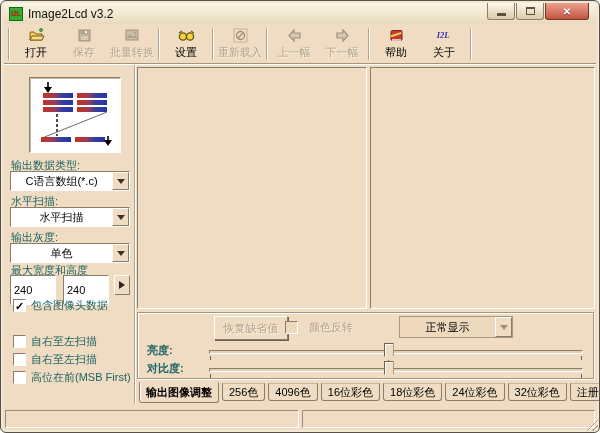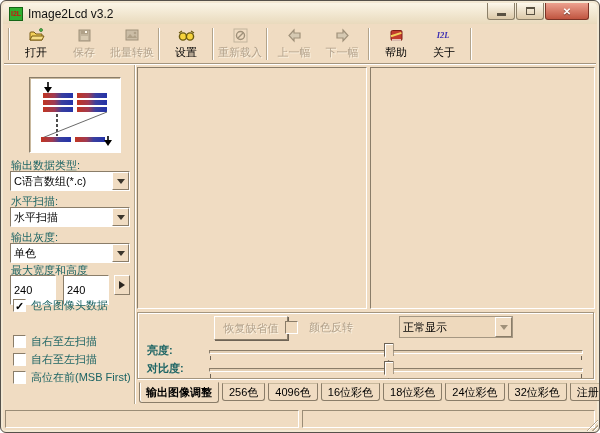--- a/index.html
+++ b/index.html
@@ -37,21 +37,21 @@
   .tbtn .ticon{width:17px;height:17px;display:flex;align-items:center;justify-content:center;}
   .tbtn.disabled{color:#b3a28c;text-shadow:1px 1px 0 #fbf3e3;}
   
   .sidebar{position:absolute;left:4px;top:64px;width:128px;bottom:28px;}
   .vsep{position:absolute;left:133px;top:64px;bottom:28px;width:2px;
     border-left:1px solid #b3a48b;border-right:1px solid #fff;}
   .preview-frame{position:absolute;left:24px;top:12px;width:92px;height:76px;background:#fff;
     border:1px solid;border-color:#8a7d69 #fff #fff #8a7d69;box-shadow:1px 1px 0 #c9b99e inset;}
   .field-label{position:absolute;left:6px;color:#1c6464;white-space:nowrap;}
   .combo{position:absolute;left:5px;width:120px;height:20px;background:#fff;
-    border:1px solid;border-color:#8a7d69 #fff #fff #8a7d69;display:flex;align-items:center;}
+    border:1px solid;border-color:#8a7d69 #fff #fff #8a7d69;display:flex;align-items:center;text-align:center;}
   .combo-text{flex:1;padding:0 3px;color:#000;white-space:nowrap;overflow:hidden;}
   .combo-btn{width:17px;height:100%;background:#f0dcc2;border:1px solid;
     border-color:#fff #8a7d69 #8a7d69 #fff;display:flex;align-items:center;justify-content:center;flex:0 0 auto;}
   .tri-down{width:0;height:0;border-left:4px solid transparent;border-right:4px solid transparent;
     border-top:5px solid #3a352c;}
   .combo.disabled{background:#eed9bd;border-color:#a59782;}
   .combo.disabled .combo-btn .tri-down{border-top-color:#a0917a;}
   .num-input{position:absolute;width:46px;height:20px;background:#fff;
     border:1px solid;border-color:#8a7d69 #fff #fff #8a7d69;padding:14px 3px;
     font-family:"Liberation Sans",sans-serif;font-size:11px;color:#000;}

